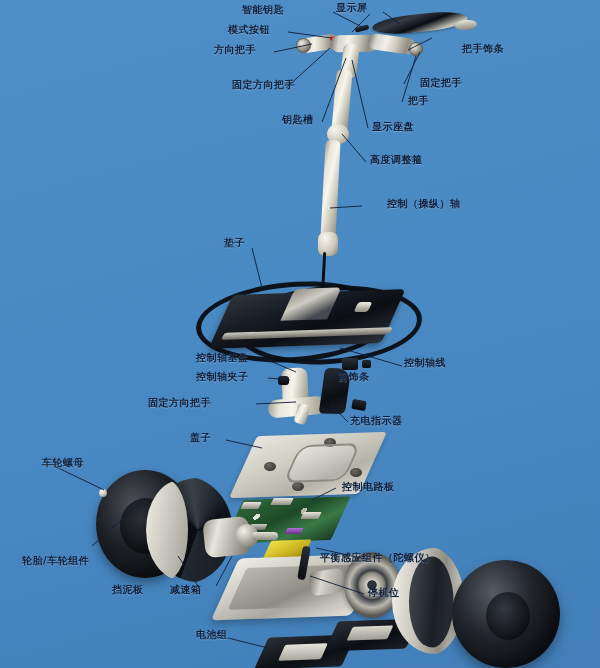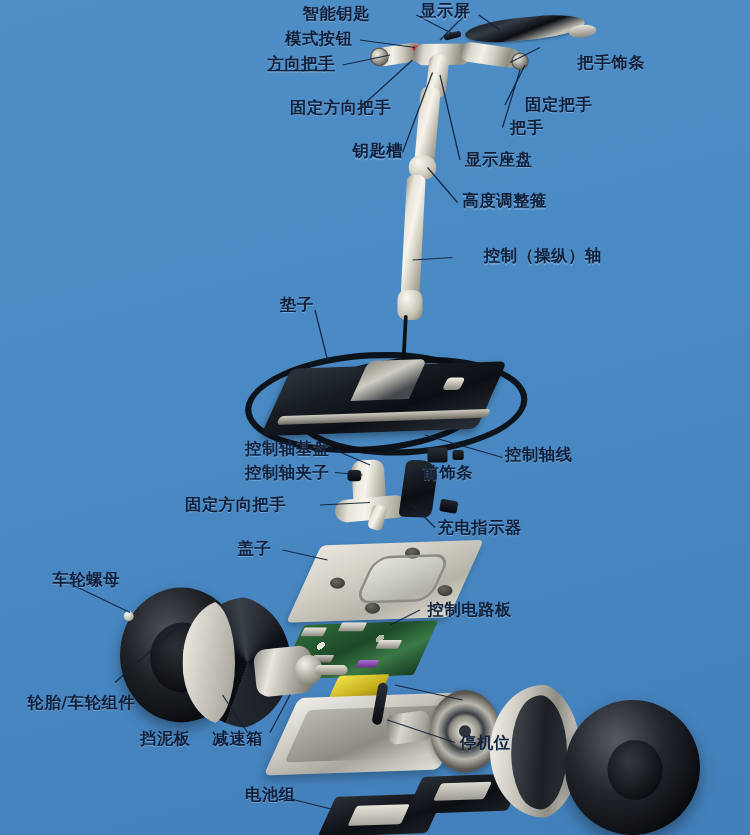--- a/index.html
+++ b/index.html
@@ -10,21 +10,21 @@
   }
   #stage{
     position:relative;width:600px;height:668px;overflow:hidden;
     background:linear-gradient(165deg,#4f8ec6 0%,#4a8ac4 45%,#427fba 100%);
   }
 
   
   .lbl{
     position:absolute;
     color:#11203a;
-    font-size:13px;
+    font-size:10px;
     font-weight:700;
     line-height:1;
     white-space:nowrap;
     letter-spacing:0.5px;
     text-shadow:0 1px 0 rgba(190,215,238,.35);
   }
 
   
   .leaders{position:absolute;inset:0;width:600px;height:668px;pointer-events:none;}
 
@@ -449,38 +449,39 @@
       <path d="M216,586 L232,556"></path>
       <path d="M370,560 L316,548"></path>
       <path d="M364,594 L310,576"></path>
       <path d="M228,638 L268,648"></path>
     </g>
   </svg>
 
   <div class="lbl" style="left:242px;top:5px;">智能钥匙</div>
   <div class="lbl" style="left:336px;top:3px;">显示屏</div>
   <div class="lbl" style="left:228px;top:25px;">模式按钮</div>
-  <div class="lbl" style="left:214px;top:45px;text-decoration:underline;">方向把手</div>
+  <div class="lbl" style="left:214px;top:45px;">方向把手</div>
   <div class="lbl" style="left:448px;top:44px;margin-left:14px;">把手饰条</div>
   <div class="lbl" style="left:196px;top:80px;padding-left:36px;">固定方向把手</div>
   <div class="lbl" style="left:420px;top:78px;">固定把手</div>
   <div class="lbl" style="left:408px;top:96px;">把手</div>
   <div class="lbl" style="left:282px;top:115px;">钥匙槽</div>
   <div class="lbl" style="left:372px;top:122px;">显示座盘</div>
   <div class="lbl" style="left:370px;top:155px;">高度调整箍</div>
   <div class="lbl" style="left:366px;top:199px;margin-left:21px;">控制（操纵）轴</div>
   <div class="lbl" style="left:224px;top:238px;">垫子</div>
   <div class="lbl" style="left:404px;top:358px;">控制轴线</div>
   <div class="lbl" style="left:196px;top:353px;">控制轴基盘</div>
   <div class="lbl" style="left:338px;top:372px;">前饰条</div>
   <div class="lbl" style="left:196px;top:372px;">控制轴夹子</div>
   <div class="lbl" style="left:148px;top:398px;">固定方向把手</div>
   <div class="lbl" style="left:350px;top:416px;">充电指示器</div>
   <div class="lbl" style="left:190px;top:433px;">盖子</div>
   <div class="lbl" style="left:342px;top:482px;">控制电路板</div>
   <div class="lbl" style="left:42px;top:458px;">车轮螺母</div>
+  <div class="lbl" style="left:320px;top:553px;">平衡感应组件（陀螺仪）</div>
   <div class="lbl" style="left:22px;top:556px;">轮胎/车轮组件</div>
   <div class="lbl" style="left:112px;top:585px;">挡泥板</div>
   <div class="lbl" style="left:170px;top:585px;">减速箱</div>
   <div class="lbl" style="left:368px;top:588px;">停机位</div>
   <div class="lbl" style="left:196px;top:630px;">电池组</div>
 
 </div>
 
 </body></html>

